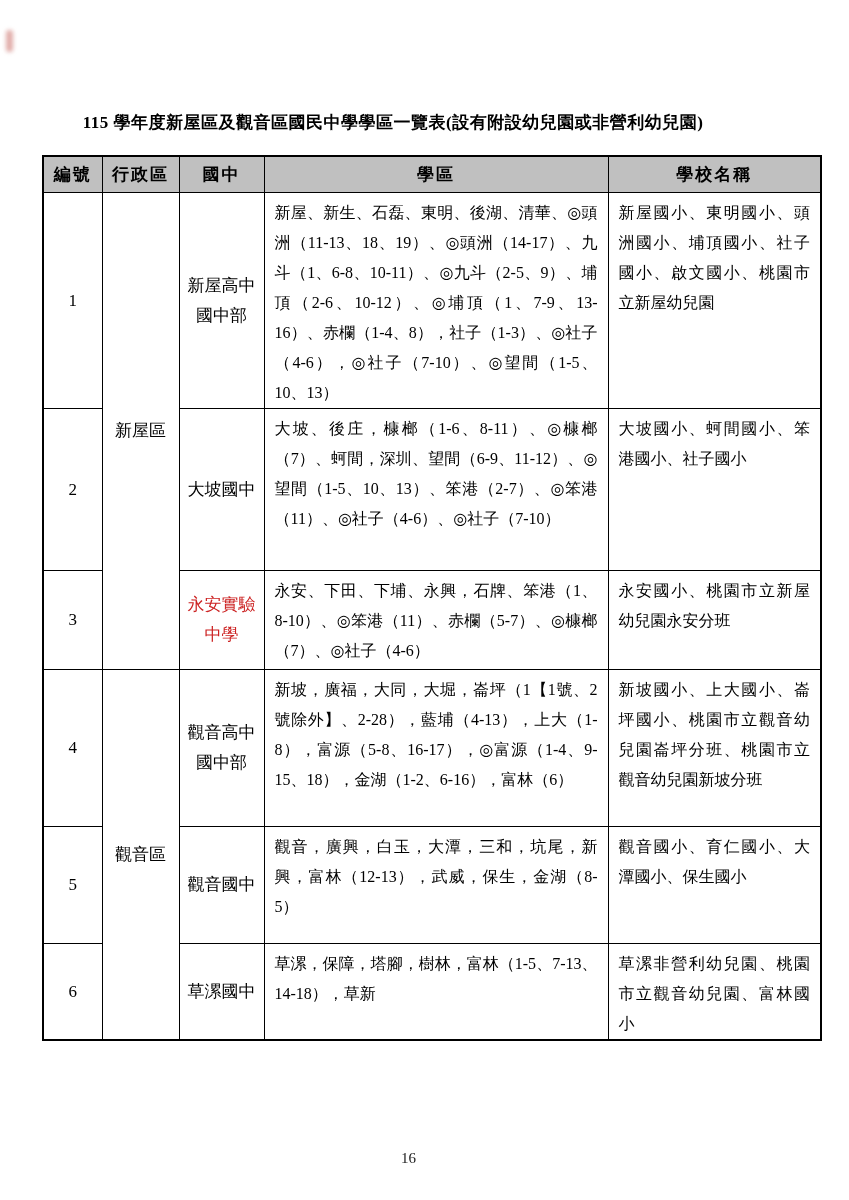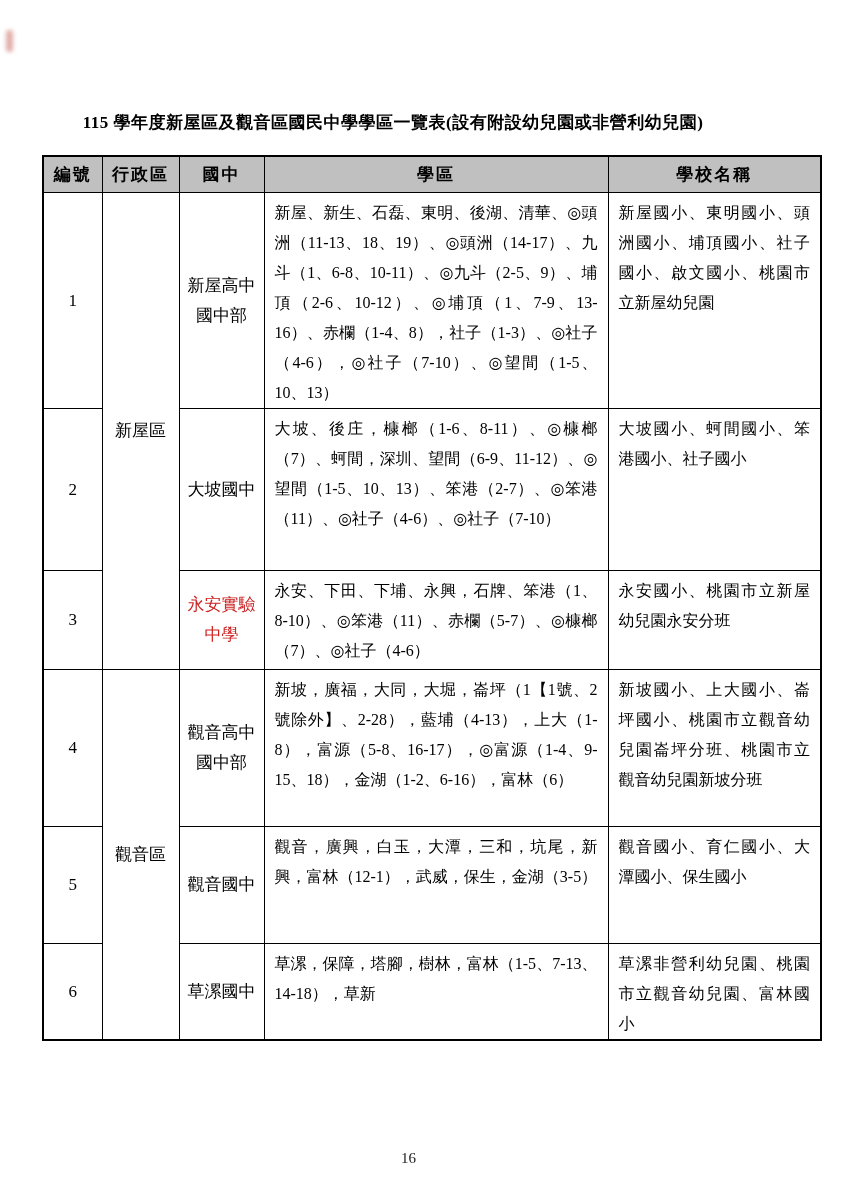--- a/index.html
+++ b/index.html
@@ -98,21 +98,21 @@
       <tr class="r4">
         <td class="c">4</td>
         <td class="c" rowspan="3">觀音區</td>
         <td class="c">觀音高中國中部</td>
         <td class="t">新坡，廣福，大同，大堀，崙坪（1【1號、2號除外】、2-28），藍埔（4-13），上大（1-8），富源（5-8、16-17），◎富源（1-4、9-15、18），金湖（1-2、6-16），富林（6）</td>
         <td class="t">新坡國小、上大國小、崙坪國小、桃園市立觀音幼兒園崙坪分班、桃園市立觀音幼兒園新坡分班</td>
       </tr>
       <tr class="r5">
         <td class="c">5</td>
         <td class="c">觀音國中</td>
-        <td class="t">觀音，廣興，白玉，大潭，三和，坑尾，新興，富林（12-1），武威，保生，金湖（3-5）</td>
+        <td class="t">觀音，廣興，白玉，大潭，三和，坑尾，新興，富林（12-13），武威，保生，金湖（8-5）</td>
         <td class="t">觀音國小、育仁國小、大潭國小、保生國小</td>
       </tr>
       <tr class="r6">
         <td class="c">6</td>
         <td class="c">草漯國中</td>
         <td class="t">草漯，保障，塔腳，樹林，富林（1-5、7-13、14-18），草新</td>
         <td class="t">草漯非營利幼兒園、桃園市立觀音幼兒園、富林國小</td>
       </tr>
     </tbody>
   </table>

